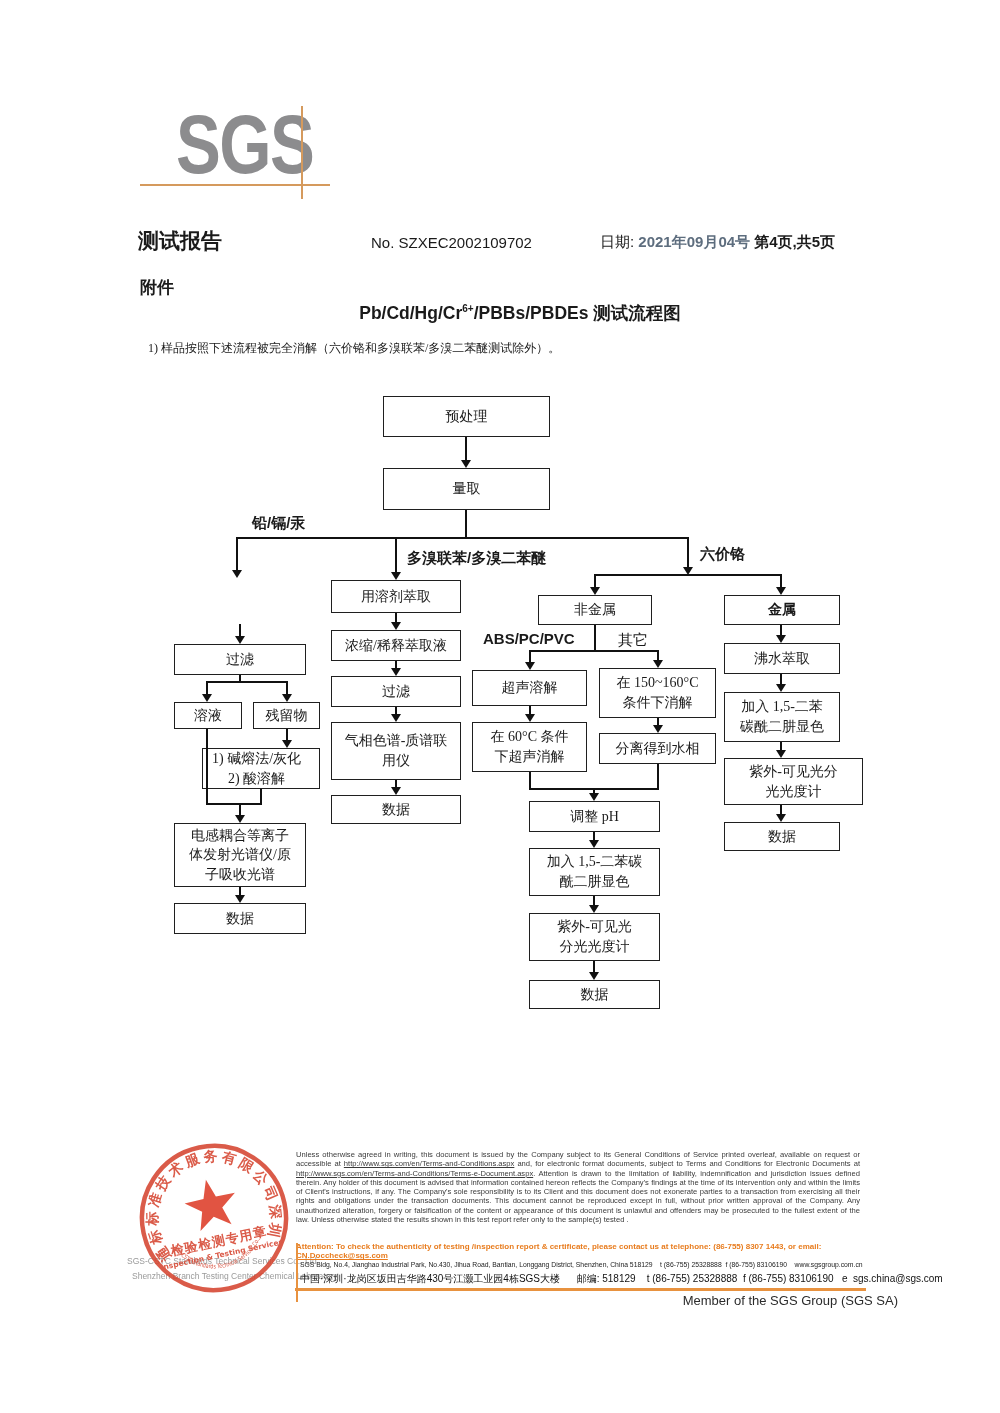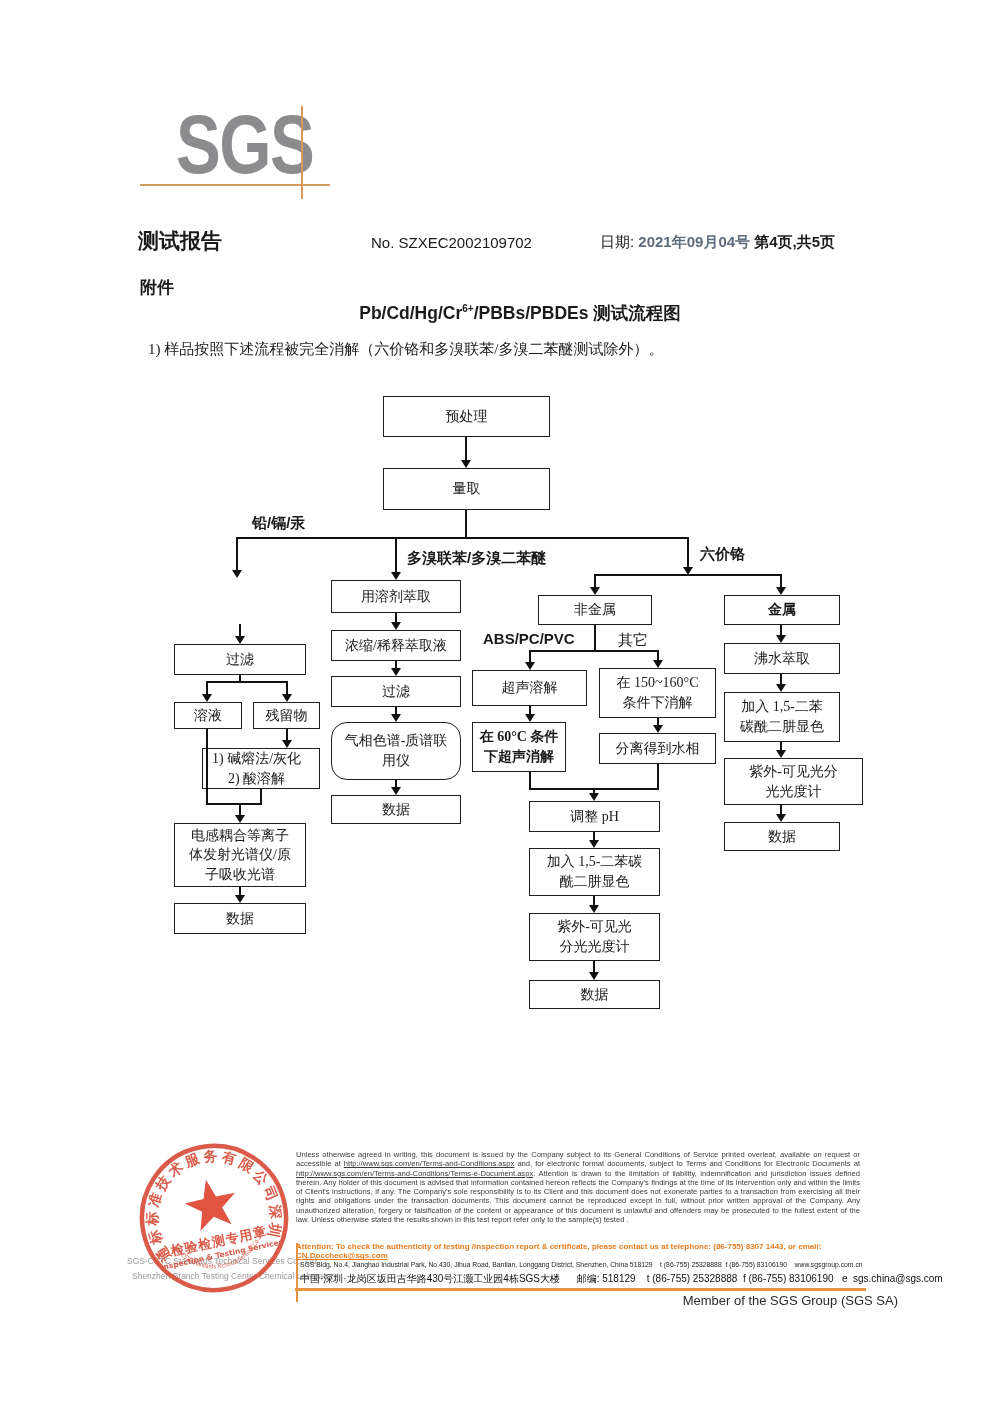--- a/index.html
+++ b/index.html
@@ -11,21 +11,21 @@
   .orange-h{position:absolute;background:#d59a5d;height:2px;}
   .orange-v{position:absolute;background:#d59a5d;width:2px;}
   #report-title{position:absolute;left:138px;top:227px;font-size:21px;font-weight:700;}
   #report-no{position:absolute;left:371px;top:234px;font-size:15px;}
   #date-row{position:absolute;left:600px;top:233px;font-size:15px;white-space:pre;}
   #date-row .dval{color:#5d6d7e;font-weight:700;}
   #date-row .pinfo{font-weight:700;}
   #attach-label{position:absolute;left:140px;top:276px;font-size:17px;font-weight:700;}
   #doc-title{position:absolute;left:0;right:0;top:301px;text-align:center;font-size:17.5px;font-weight:700;}
   #doc-title sup{font-size:10px;vertical-align:super;}
-  #note-line{position:absolute;left:148px;top:340px;font-size:15px;
+  #note-line{position:absolute;left:148px;top:340px;font-size:12px;
              font-family:"Liberation Serif","DejaVu Serif",serif;}
   
   .box{position:absolute;background:#fff;border:1.5px solid #1f1f1f;display:flex;align-items:center;
        justify-content:center;text-align:center;font-size:14px;line-height:1.4;white-space:pre-line;
        font-family:"Liberation Serif","DejaVu Serif",serif;box-sizing:border-box;}
   .box.ta-l{justify-content:flex-start;text-align:center;padding-left:9px;}
   .vl{position:absolute;width:2px;background:#111;}
   .hl{position:absolute;height:2px;background:#111;}
   .arr{position:absolute;width:0;height:0;border-left:5px solid transparent;
        border-right:5px solid transparent;border-top:8px solid #111;}
@@ -71,27 +71,27 @@
   <div class="box ta-l" style="left:202px;top:748px;width:118px;height:41px;">1) 碱熔法/灰化
 2) 酸溶解</div>
   <div class="box" style="left:174px;top:823px;width:132px;height:64px;">电感耦合等离子
 体发射光谱仪/原
 子吸收光谱</div>
   <div class="box" style="left:174px;top:903px;width:132px;height:31px;">数据</div>
 
   <div class="box" style="left:331px;top:580px;width:130px;height:33px;">用溶剂萃取</div>
   <div class="box" style="left:331px;top:630px;width:130px;height:31px;">浓缩/稀释萃取液</div>
   <div class="box" style="left:331px;top:676px;width:130px;height:31px;">过滤</div>
-  <div class="box" style="left:331px;top:722px;width:130px;height:58px;border-radius:16px;">气相色谱-质谱联
+  <div class="box" style="left:331px;top:722px;width:130px;height:58px;">气相色谱-质谱联
 用仪</div>
   <div class="box" style="left:331px;top:795px;width:130px;height:29px;">数据</div>
 
   <div class="box" style="left:538px;top:595px;width:114px;height:30px;">非金属</div>
   <div class="box" style="left:472px;top:670px;width:115px;height:36px;">超声溶解</div>
-  <div class="box" style="left:472px;top:722px;width:94px;height:50px;font-weight:bold;">在 60°C 条件
+  <div class="box" style="left:472px;top:722px;width:115px;height:50px;">在 60°C 条件
 下超声消解</div>
   <div class="box" style="left:599px;top:668px;width:117px;height:50px;">在 150~160°C
 条件下消解</div>
   <div class="box" style="left:599px;top:733px;width:117px;height:31px;">分离得到水相</div>
   <div class="box" style="left:529px;top:801px;width:131px;height:31px;">调整 pH</div>
   <div class="box" style="left:529px;top:848px;width:131px;height:48px;">加入 1,5-二苯碳
 酰二肼显色</div>
   <div class="box" style="left:529px;top:913px;width:131px;height:48px;">紫外-可见光
 分光光度计</div>
   <div class="box" style="left:529px;top:980px;width:131px;height:29px;">数据</div>

